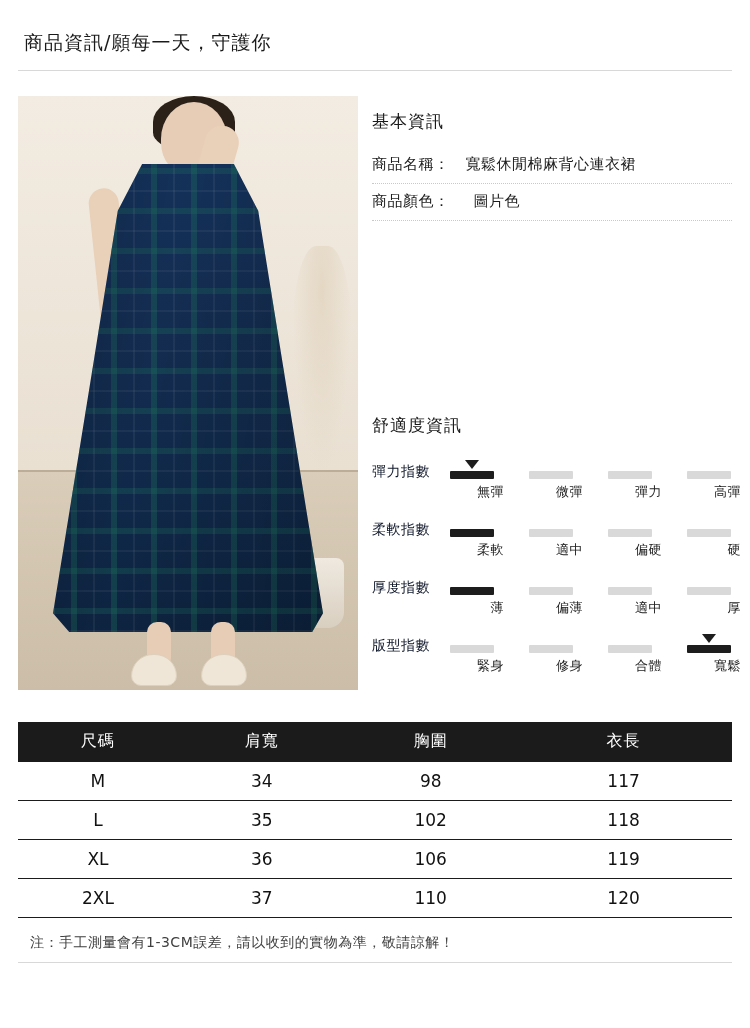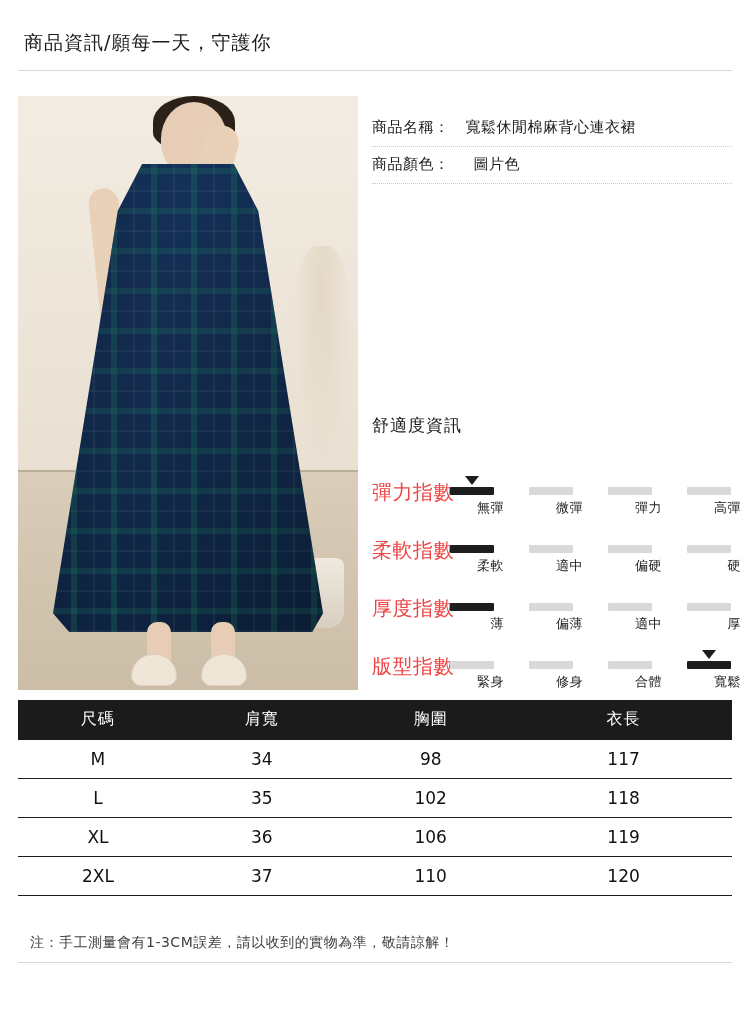--- a/index.html
+++ b/index.html
@@ -192,33 +192,33 @@
 
   
   .comfort {
     position: absolute;
     left: 372px; top: 318px;
     width: 360px;
   }
   .comfort-title {
     font-size: 17px;
     color: #1a1a1a;
-    margin-bottom: 28px;
+    margin-bottom: 12px;
     letter-spacing: 1px;
   }
   .scale-row {
     position: relative;
     height: 58px;
   }
   .scale-name {
     position: absolute;
     left: 0; top: 14px;
-    font-size: 20px;
+    font-size: 14px;
     letter-spacing: .5px;
-    color: #ef4444;
+    color: #0f172a;
     white-space: nowrap;
   }
   .scale-track {
     position: absolute;
     left: 78px; top: 12px;
     width: 282px;
     height: 26px;
   }
   .seg {
     position: absolute;
@@ -245,21 +245,21 @@
     width: 0; height: 0;
     border-left: 7px solid transparent;
     border-right: 7px solid transparent;
     border-top: 9px solid #1d1d1d;
     margin-left: 15px;
   }
 
   
   .table-wrap {
     position: absolute;
-    left: 18px; top: 700px;
+    left: 18px; top: 722px;
     width: 714px;
   }
   table.size {
     width: 714px;
     border-collapse: collapse;
     font-size: 17px;
   }
   table.size thead th {
     background: #1b1b1b;
     color: #ffffff;
@@ -324,20 +324,21 @@
         <div class="dress"></div>
         <div class="dress-shade"></div>
         <div class="leg-l"></div>
         <div class="leg-r"></div>
         <div class="shoe-l"></div>
         <div class="shoe-r"></div>
       </div>
     </div>
 
     <div class="info">
+      <div class="sec-title">基本資訊</div>
 
       <div class="info-row name">
         <span class="info-label">商品名稱：</span>
         <span class="info-value">寬鬆休閒棉麻背心連衣裙</span>
       </div>
 
       <div class="info-row">
         <span class="info-label">商品顏色：</span>
         <span class="info-value">圖片色</span>
       </div>

